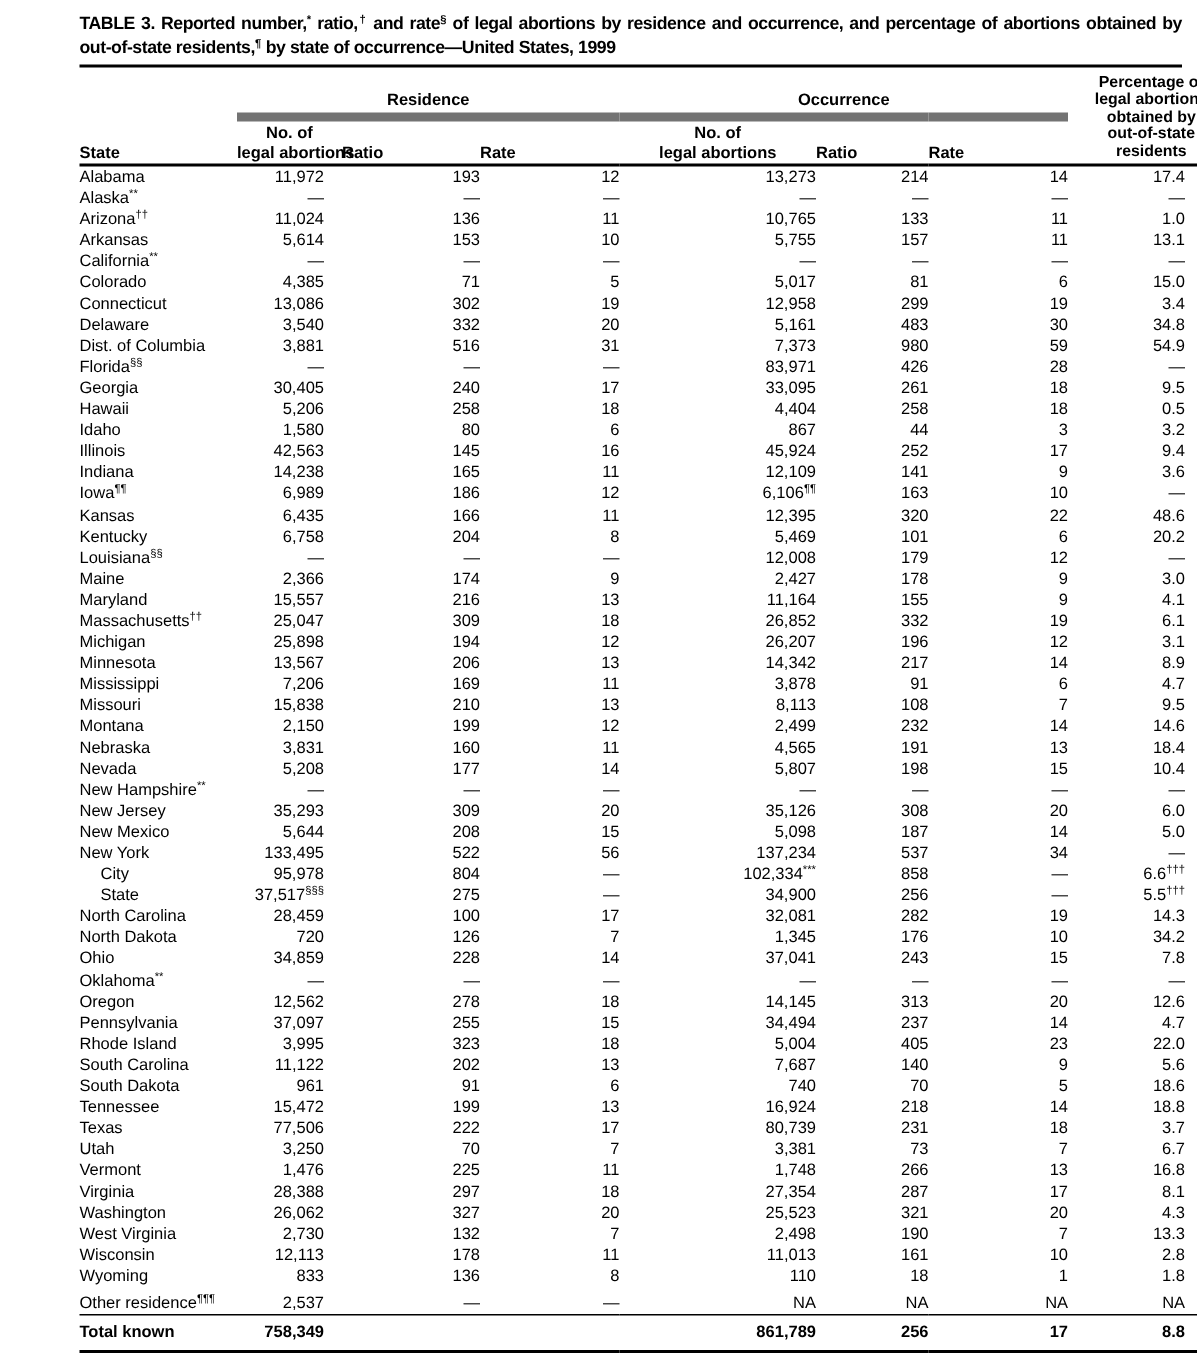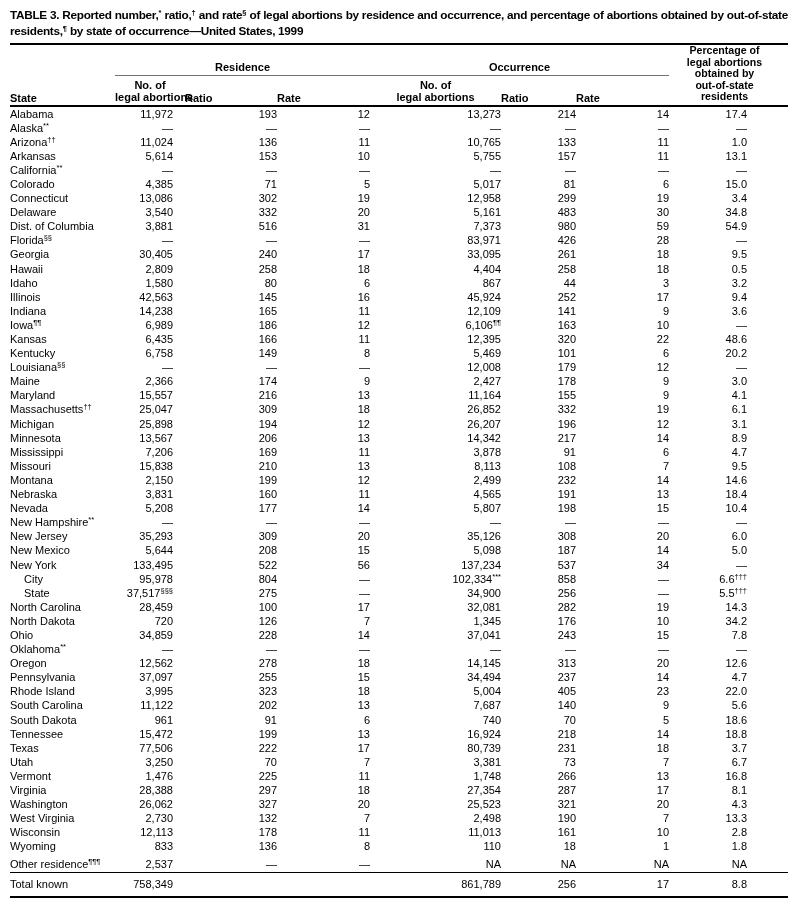--- a/index.html
+++ b/index.html
@@ -1,39 +1,39 @@
 <!DOCTYPE html>
 <html><head>
 <meta charset="utf-8">
 <style>
   html,body { margin:0; padding:0; background:#fff; }
   body { width:798px; height:913px; color:#000; font-family:"Liberation Sans","DejaVu Sans",sans-serif; overflow:hidden; }
-  .page { padding:7px 10px 0 10px; }
+  .page { padding:7px 10px 0 10px;margin-left:43px; }
   .title {
     font-size:11.8px; font-weight:bold; line-height:16px; letter-spacing:-0.3px;
     text-align:justify; padding-bottom:4px; border-bottom:2px solid #000;
   }
   table { border-collapse:collapse; table-layout:fixed; width:778px; margin-top:0; }
   th, td { padding:0; margin:0; }
   thead { border-bottom:2px solid #000; }
   thead th { font-weight:bold; font-size:11px; }
   .h1 th { height:28px; }
   .state-h { text-align:left; vertical-align:bottom; padding-bottom:1px; }
-  .group { text-align:center; vertical-align:bottom; border-bottom:1px solid #737373; padding-bottom:2px; }
+  .group { text-align:center; vertical-align:bottom; border-bottom:6px solid #737373; padding-bottom:2px; }
   .pct-h { text-align:center; vertical-align:bottom; white-space:pre; font-size:10.6px; line-height:11.5px; padding-right:8px; padding-bottom:2px; }
   .h2 th { vertical-align:bottom; padding-top:2px; padding-bottom:1px; }
   .noh { white-space:pre; text-align:center; line-height:12.5px; }
   .rr { text-align:left; }
   tbody td { font-size:11px; line-height:14.1px; white-space:pre; vertical-align:bottom; }
   tbody td:not(:first-child) { text-align:right; }
   tbody td:nth-child(2) { padding-right:12px; }
   tbody td:nth-child(8) { padding-right:41px; }
   td.indent { padding-left:14px; }
   tr.gap-row td { padding-top:4px; }
-  tr.total-row td { font-weight:normal; border-top:1px solid #000; border-bottom:2px solid #000; padding-top:4px; padding-bottom:5px; }
+  tr.total-row td { font-weight:bold; border-top:1px solid #000; border-bottom:2px solid #000; padding-top:4px; padding-bottom:5px; }
   sup { font-size:7.5px; line-height:0; vertical-align:4px; letter-spacing:0; }
 </style>
 </head>
 <body>
 
 <div class="page">
   <div class="title">TABLE 3. Reported number,<sup>*</sup> ratio,<sup>†</sup> and rate<sup>§</sup> of legal abortions by residence and occurrence, and percentage of abortions obtained by out-of-state residents,<sup>¶</sup> by state of occurrence—United States, 1999</div>
 
   <table>
     <colgroup>
@@ -174,21 +174,21 @@
           <td>30,405</td>
           <td>240</td>
           <td>17</td>
           <td>33,095</td>
           <td>261</td>
           <td>18</td>
           <td>9.5</td>
         </tr>
         <tr>
           <td>Hawaii</td>
-          <td>2,809</td>
+          <td>5,206</td>
           <td>258</td>
           <td>18</td>
           <td>4,404</td>
           <td>258</td>
           <td>18</td>
           <td>0.5</td>
         </tr>
         <tr>
           <td>Idaho</td>
           <td>1,580</td>
@@ -235,21 +235,21 @@
           <td>166</td>
           <td>11</td>
           <td>12,395</td>
           <td>320</td>
           <td>22</td>
           <td>48.6</td>
         </tr>
         <tr>
           <td>Kentucky</td>
           <td>6,758</td>
-          <td>149</td>
+          <td>204</td>
           <td>8</td>
           <td>5,469</td>
           <td>101</td>
           <td>6</td>
           <td>20.2</td>
         </tr>
         <tr>
           <td>Louisiana<sup>§§</sup></td>
           <td>—</td>
           <td>—</td>

